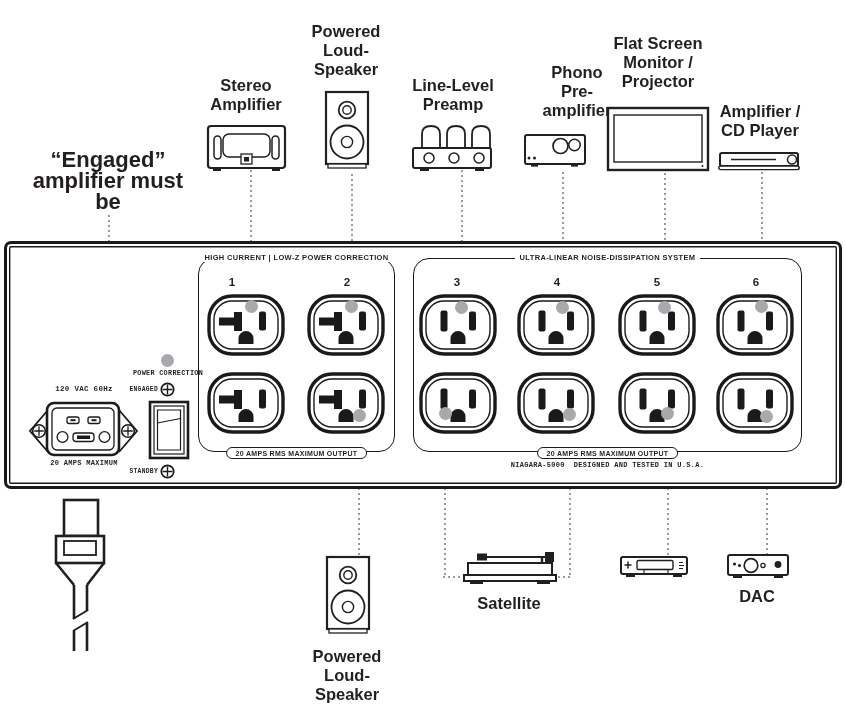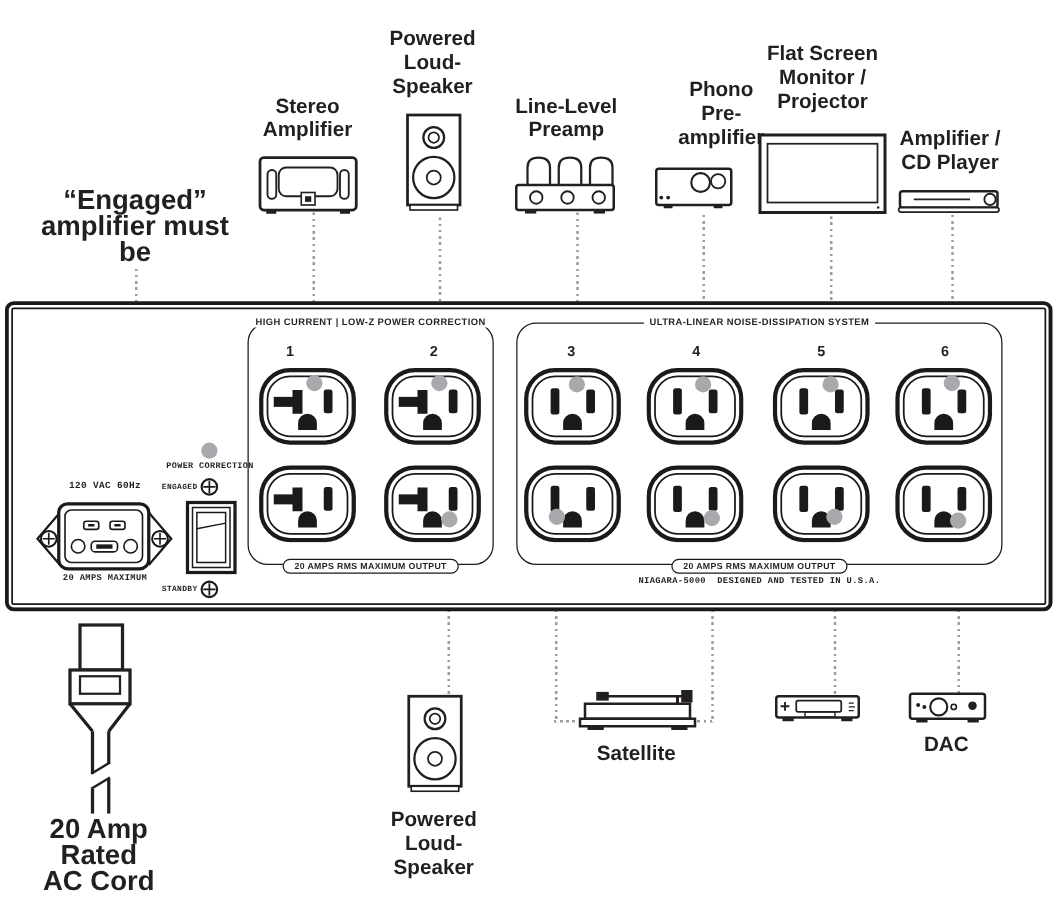--- a/index.html
+++ b/index.html
@@ -316,19 +316,14 @@
 
   <svg class="abs" style="left:50px;top:497px" width="62" height="154" viewBox="0 0 62 154">
     <rect x="14" y="3" width="34" height="36" fill="#fff" stroke="#231f20" stroke-width="2.6"></rect>
     <rect x="6" y="39" width="48" height="27" fill="#fff" stroke="#231f20" stroke-width="2.6"></rect>
     <rect x="14" y="44" width="32" height="14" fill="none" stroke="#231f20" stroke-width="1.8"></rect>
     <path d="M6 66 L24 88 M54 66 L37 88" fill="none" stroke="#231f20" stroke-width="2.6"></path>
     <path d="M24 88 V122 M37 88 V114" fill="none" stroke="#231f20" stroke-width="2.6"></path>
     <path d="M23 122 L38 113 M23 134 L38 125" fill="none" stroke="#231f20" stroke-width="2"></path>
     <path d="M24 134 V154 M37 126 V154" fill="none" stroke="#231f20" stroke-width="2.6"></path>
   </svg>
-  <div class="lbl big" style="left:29px;top:652px;width:100px">
-    <div>20 Amp</div>
-    <div>Rated</div>
-    <div>AC Cord</div>
-  </div>
 
 </div>
 
 </body></html>

